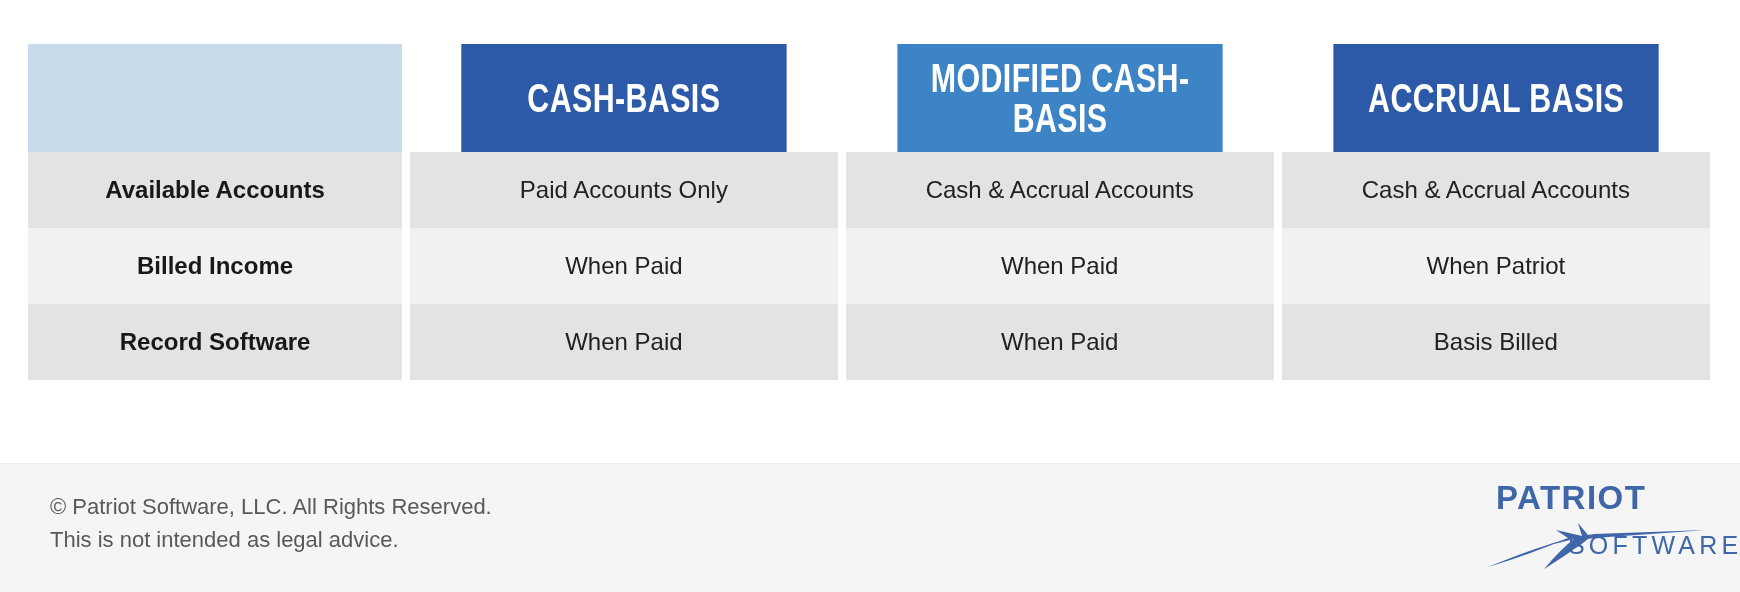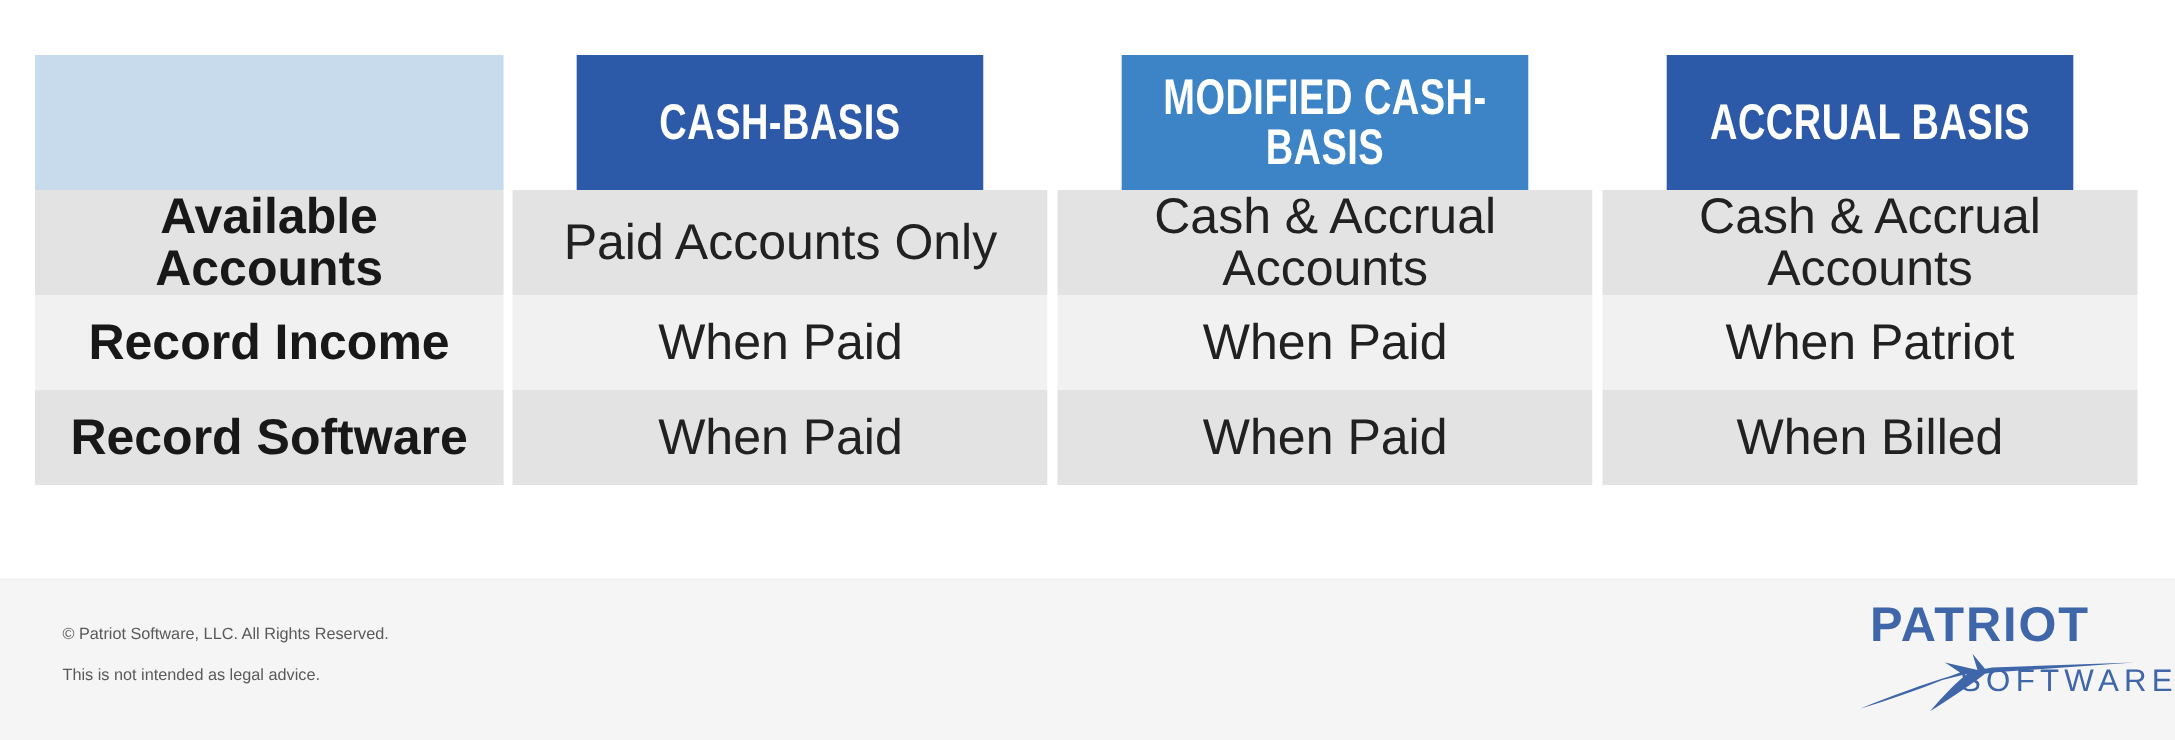--- a/index.html
+++ b/index.html
@@ -61,21 +61,21 @@
   th.head-cash     { background: #2d5aa8; }
   th.head-modified { background: #3d84c6; }
   th.head-accrual  { background: #2d5aa8; }
 
   
   tbody tr td {
     height: 76px;
     padding: 0 14px;
     text-align: center;
     vertical-align: middle;
-    font-size: 40px;
+    font-size: 24px;
     color: #212121;
     line-height: 1.05;
   }
   tbody tr td.row-label {
     font-weight: 700;
     color: #181818;
   }
   tbody tr.row-shade td.cell { background: #e3e3e3; }
   tbody tr.row-light td.cell { background: #f1f1f1; }
 
@@ -87,37 +87,37 @@
     width: 1740px;
     height: 129px;
     background: #f5f5f5;
     border-top: 1px solid #ededed;
   }
   #footer-text {
     position: absolute;
     left: 50px;
     top: 26px;
     color: #595959;
-    font-size: 13px;
+    font-size: 22px;
     line-height: 33px;
   }
   #footer-text .fline { display: block; white-space: nowrap; }
 
   #brand-logo {
     position: absolute;
     right: 28px;
     top: 17px;
     width: 230px;
     height: 92px;
   }
   #brand-logo .wordmark {
     position: absolute;
     left: 14px;
     top: 0px;
-    font-size: 39px;
+    font-size: 33px;
     font-weight: 700;
     letter-spacing: 1.5px;
     color: #3f66a8;
     line-height: 1;
     font-family: "Liberation Sans", sans-serif;
   }
   #brand-logo .subword {
     position: absolute;
     left: 86px;
     top: 52px;
@@ -169,37 +169,37 @@
         <td class="cell row-label">Available Accounts</td>
         <td class="gutter-cell"></td>
         <td class="cell">Paid Accounts Only</td>
         <td class="gutter-cell"></td>
         <td class="cell">Cash &amp; Accrual Accounts</td>
         <td class="gutter-cell"></td>
         <td class="cell">Cash &amp; Accrual Accounts</td>
       </tr>
 
       <tr class="row-light">
-        <td class="cell row-label">Record Income</td>
+        <td class="cell row-label">Billed Income</td>
         <td class="gutter-cell"></td>
         <td class="cell">When Paid</td>
         <td class="gutter-cell"></td>
         <td class="cell">When Paid</td>
         <td class="gutter-cell"></td>
         <td class="cell">When Patriot</td>
       </tr>
 
       <tr class="row-shade">
         <td class="cell row-label">Record Software</td>
         <td class="gutter-cell"></td>
         <td class="cell">When Paid</td>
         <td class="gutter-cell"></td>
         <td class="cell">When Paid</td>
         <td class="gutter-cell"></td>
-        <td class="cell">When Billed</td>
+        <td class="cell">Basis Billed</td>
       </tr>
     </tbody>
   </table>
 
   <div id="footer-band">
 
     <div id="footer-text">
       <span class="fline">© Patriot Software, LLC. All Rights Reserved.</span>
       <span class="fline">This is not intended as legal advice.</span>
     </div>

